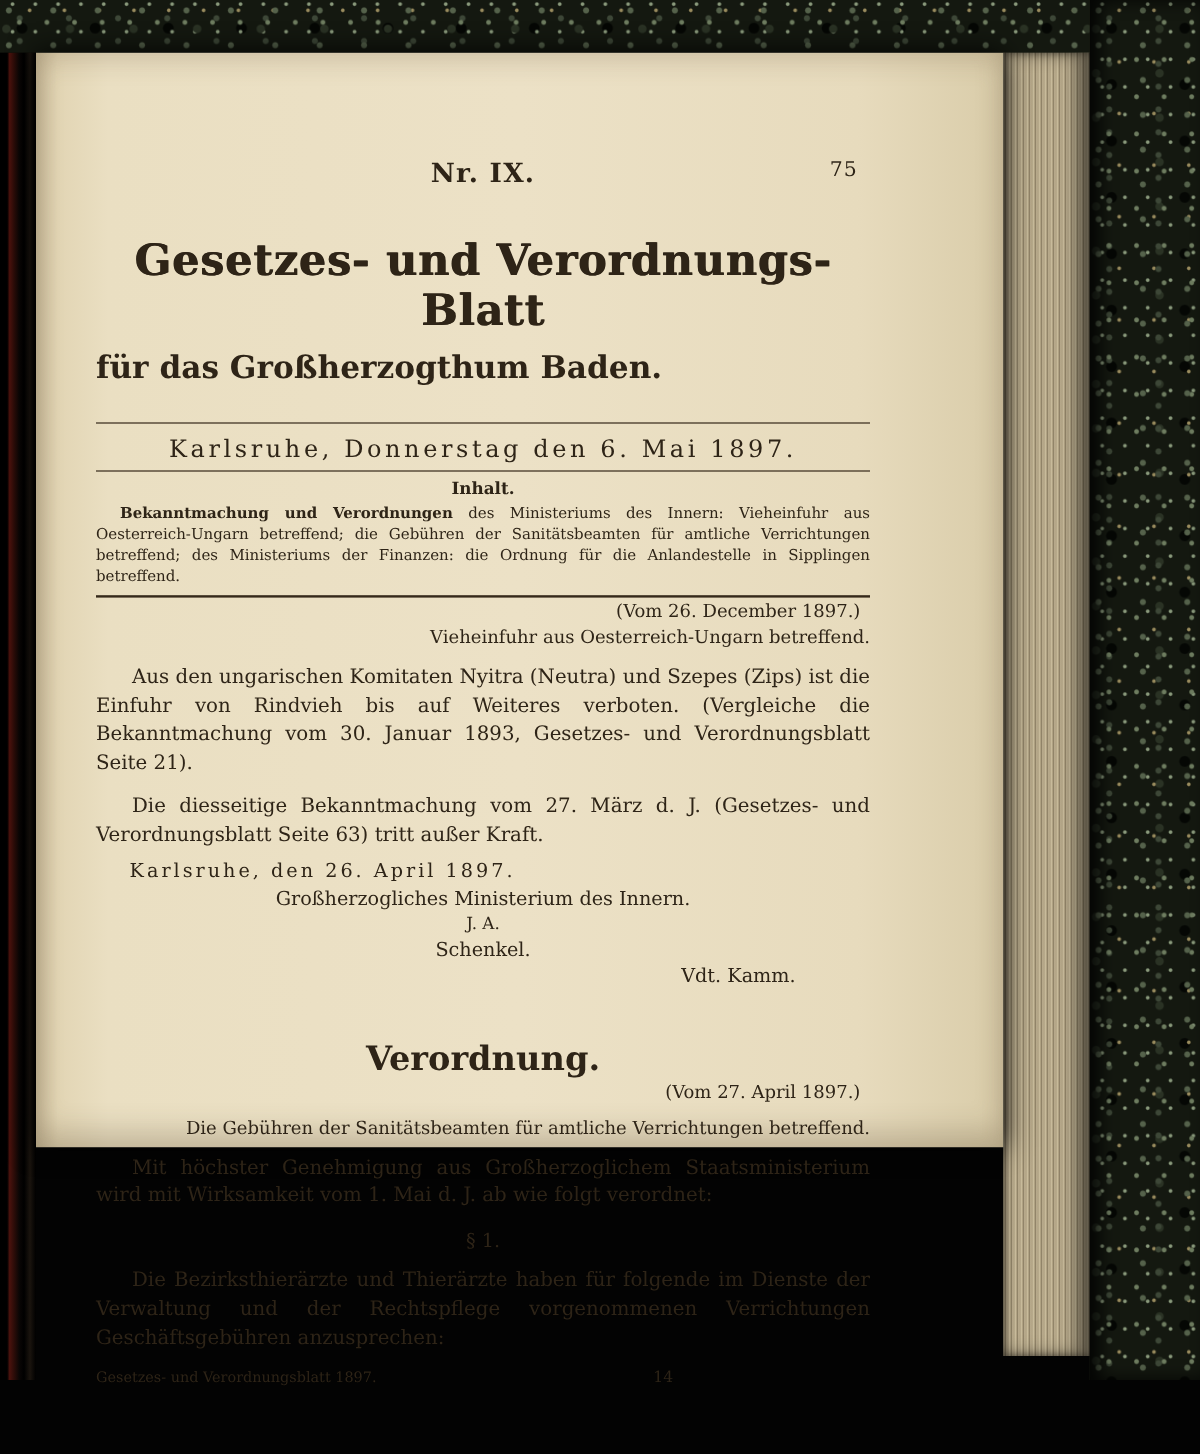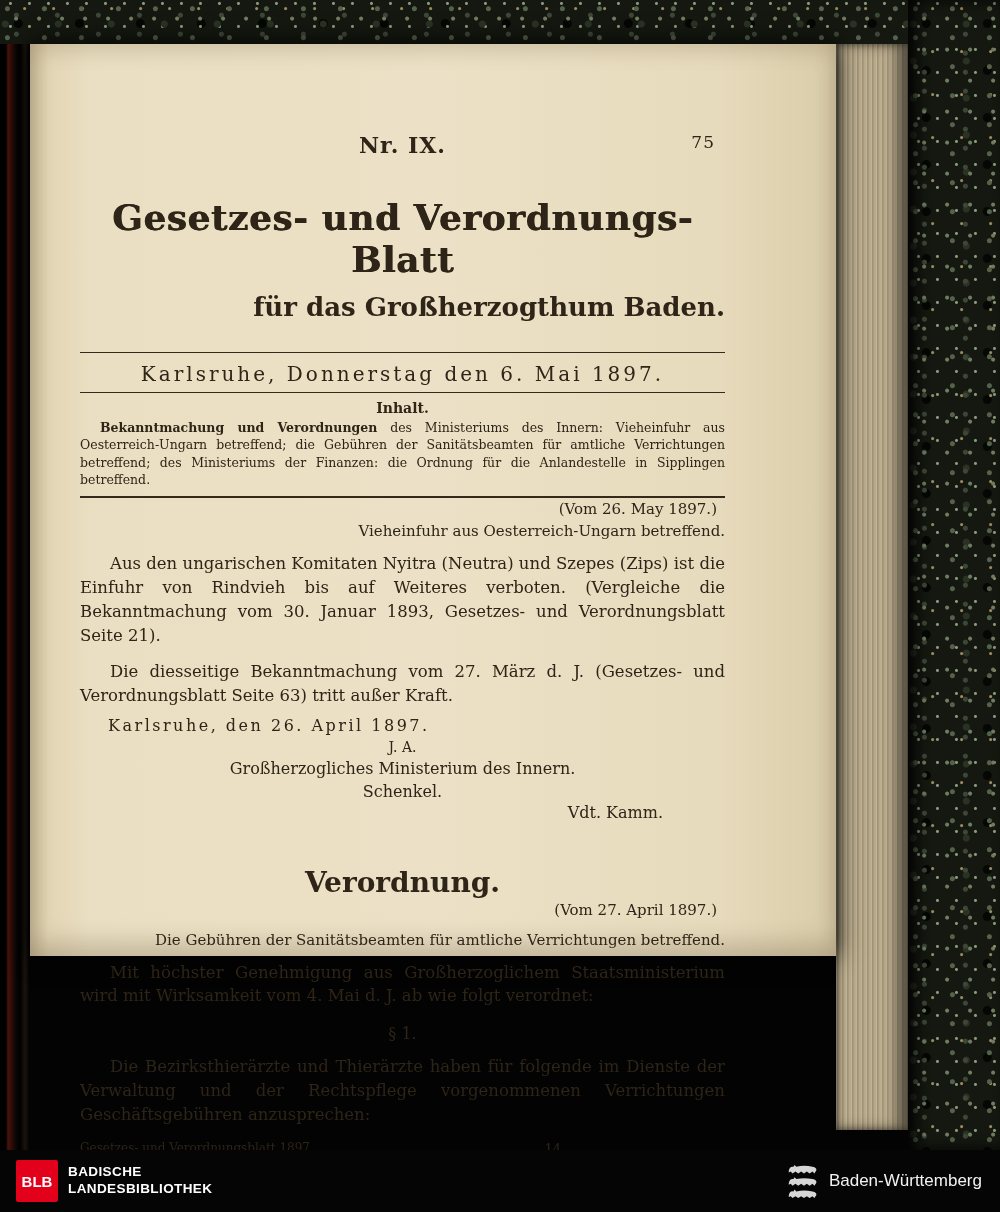--- a/index.html
+++ b/index.html
@@ -34,21 +34,21 @@
     background:linear-gradient(90deg,#cdbf9e 0,#e2d5b4 18px,#eadfc2 60px,#ece1c6 50%,#e7dbbd 85%,#d9cca9 100%);
     box-shadow:0 0 22px rgba(0,0,0,.9), inset 0 -14px 22px rgba(90,75,50,.25), inset 0 10px 18px rgba(120,100,70,.18);
     color:#2e2417;}
   .page-content{position:absolute;left:50px;top:0;width:645px;}
 
   .issue-line{position:relative;margin-top:88px;text-align:center;font-weight:bold;font-size:22px;letter-spacing:1px;}
   .issue-line .pagenum{position:absolute;right:10px;top:0;font-weight:normal;font-size:17px;}
 
   .masthead-title{margin-top:38px;text-align:center;font-size:36px;font-weight:bold;letter-spacing:.5px;
     text-shadow:.6px 0 0 #2e2417;}
-  .masthead-subtitle{margin-top:12px;text-align:right;font-size:26px;font-weight:bold;}
+  .masthead-subtitle{margin-top:12px;text-align:left;font-size:26px;font-weight:bold;}
 
   .rule{border:0;border-top:1px solid #35291a;margin:0;}
   .rule-1{margin-top:30px;}
   .rule-2{margin-top:6px;}
   .rule-thick{border-top:2px solid #35291a;margin-top:8px;}
 
   .dateline{margin-top:9px;text-align:center;font-size:20px;letter-spacing:3px;}
   .toc-heading{margin-top:7px;text-align:center;font-size:14px;font-weight:bold;}
   .toc-para{margin-top:3px;font-size:12.5px;line-height:1.38;text-align:justify;text-indent:20px;}
   .toc-para .lead{font-weight:bold;}
@@ -105,61 +105,42 @@
       <hr class="rule rule-1">
       <div class="dateline">Karlsruhe, Donnerstag den 6. Mai 1897.</div>
       <hr class="rule rule-2">
 
       <div class="toc-heading">Inhalt.</div>
       <div class="toc-para">
         <span class="lead">Bekanntmachung und Verordnungen</span><span> des Ministeriums des Innern: Vieheinfuhr aus Oesterreich-Ungarn betreffend; die Gebühren der Sanitätsbeamten für amtliche Verrichtungen betreffend; des Ministeriums der Finanzen: die Ordnung für die Anlandestelle in Sipplingen betreffend.</span>
       </div>
       <hr class="rule rule-thick">
 
-      <div class="date-note">(Vom 26. May 1897.)</div>
+      <div class="date-note">(Vom 26. December 1897.)</div>
       <div class="subject">Vieheinfuhr aus Oesterreich-Ungarn betreffend.</div>
 
       <div class="body-para">Aus den ungarischen Komitaten Nyitra (Neutra) und Szepes (Zips) ist die Einfuhr von Rindvieh bis auf Weiteres verboten. (Vergleiche die Bekanntmachung vom 30. Januar 1893, Gesetzes- und Verordnungsblatt Seite 21).</div>
       <div class="body-para">Die diesseitige Bekanntmachung vom 27. März d. J. (Gesetzes- und Verordnungsblatt Seite 63) tritt außer Kraft.</div>
 
       <div class="place-date">Karlsruhe, den 26. April 1897.</div>
+      <div class="sig-center">Großherzogliches Ministerium des Innern.</div>
       <div class="sig-center sig-small">J. A.</div>
-      <div class="sig-center">Großherzogliches Ministerium des Innern.</div>
       <div class="sig-center">Schenkel.</div>
       <div class="sig-right">Vdt. Kamm.</div>
 
       <div class="ord-heading">Verordnung.</div>
       <div class="date-note">(Vom 27. April 1897.)</div>
       <div class="subject" style="margin-top:12px;">Die Gebühren der Sanitätsbeamten für amtliche Verrichtungen betreffend.</div>
 
-      <div class="body-para">Mit höchster Genehmigung aus Großherzoglichem Staatsministerium wird mit Wirksamkeit vom 4. Mai d. J. ab wie folgt verordnet:</div>
+      <div class="body-para">Mit höchster Genehmigung aus Großherzoglichem Staatsministerium wird mit Wirksamkeit vom 1. Mai d. J. ab wie folgt verordnet:</div>
       <div class="section-mark">§ 1.</div>
       <div class="body-para">Die Bezirksthierärzte und Thierärzte haben für folgende im Dienste der Verwaltung und der Rechtspflege vorgenommenen Verrichtungen Geschäftsgebühren anzusprechen:</div>
 
       <div class="page-foot">
         <span>Gesetzes- und Verordnungsblatt 1897.</span>
         <span class="sheet">14</span>
       </div>
 
     </div>
   </div>
 
-  <div class="bottom-bar">
-    <div class="blb-group">
-      <div class="blb-logo">BLB</div>
-      <div class="blb-name">
-        <div>BADISCHE</div>
-        <div>LANDESBIBLIOTHEK</div>
-      </div>
-    </div>
-    <div class="bw-group">
-      <svg class="bw-arms" viewBox="0 0 36 38">
-        <g fill="#d6d6d6">
-          <path d="M3 8 Q4 3 8 4 L9 2 11 4 Q19 2 28 4 Q33 5 32 8 L30 11 28 9 25 11 22 9 19 11 16 9 13 11 10 9 7 11 5 9 3 10 Z"></path>
-          <path transform="translate(0,13)" d="M3 8 Q4 3 8 4 L9 2 11 4 Q19 2 28 4 Q33 5 32 8 L30 11 28 9 25 11 22 9 19 11 16 9 13 11 10 9 7 11 5 9 3 10 Z"></path>
-          <path transform="translate(0,26)" d="M3 8 Q4 3 8 4 L9 2 11 4 Q19 2 28 4 Q33 5 32 8 L30 11 28 9 25 11 22 9 19 11 16 9 13 11 10 9 7 11 5 9 3 10 Z"></path>
-        </g>
-      </svg>
-      <span class="bw-name">Baden-Württemberg</span>
-    </div>
-  </div>
 
 </div>
 
 </body></html>

